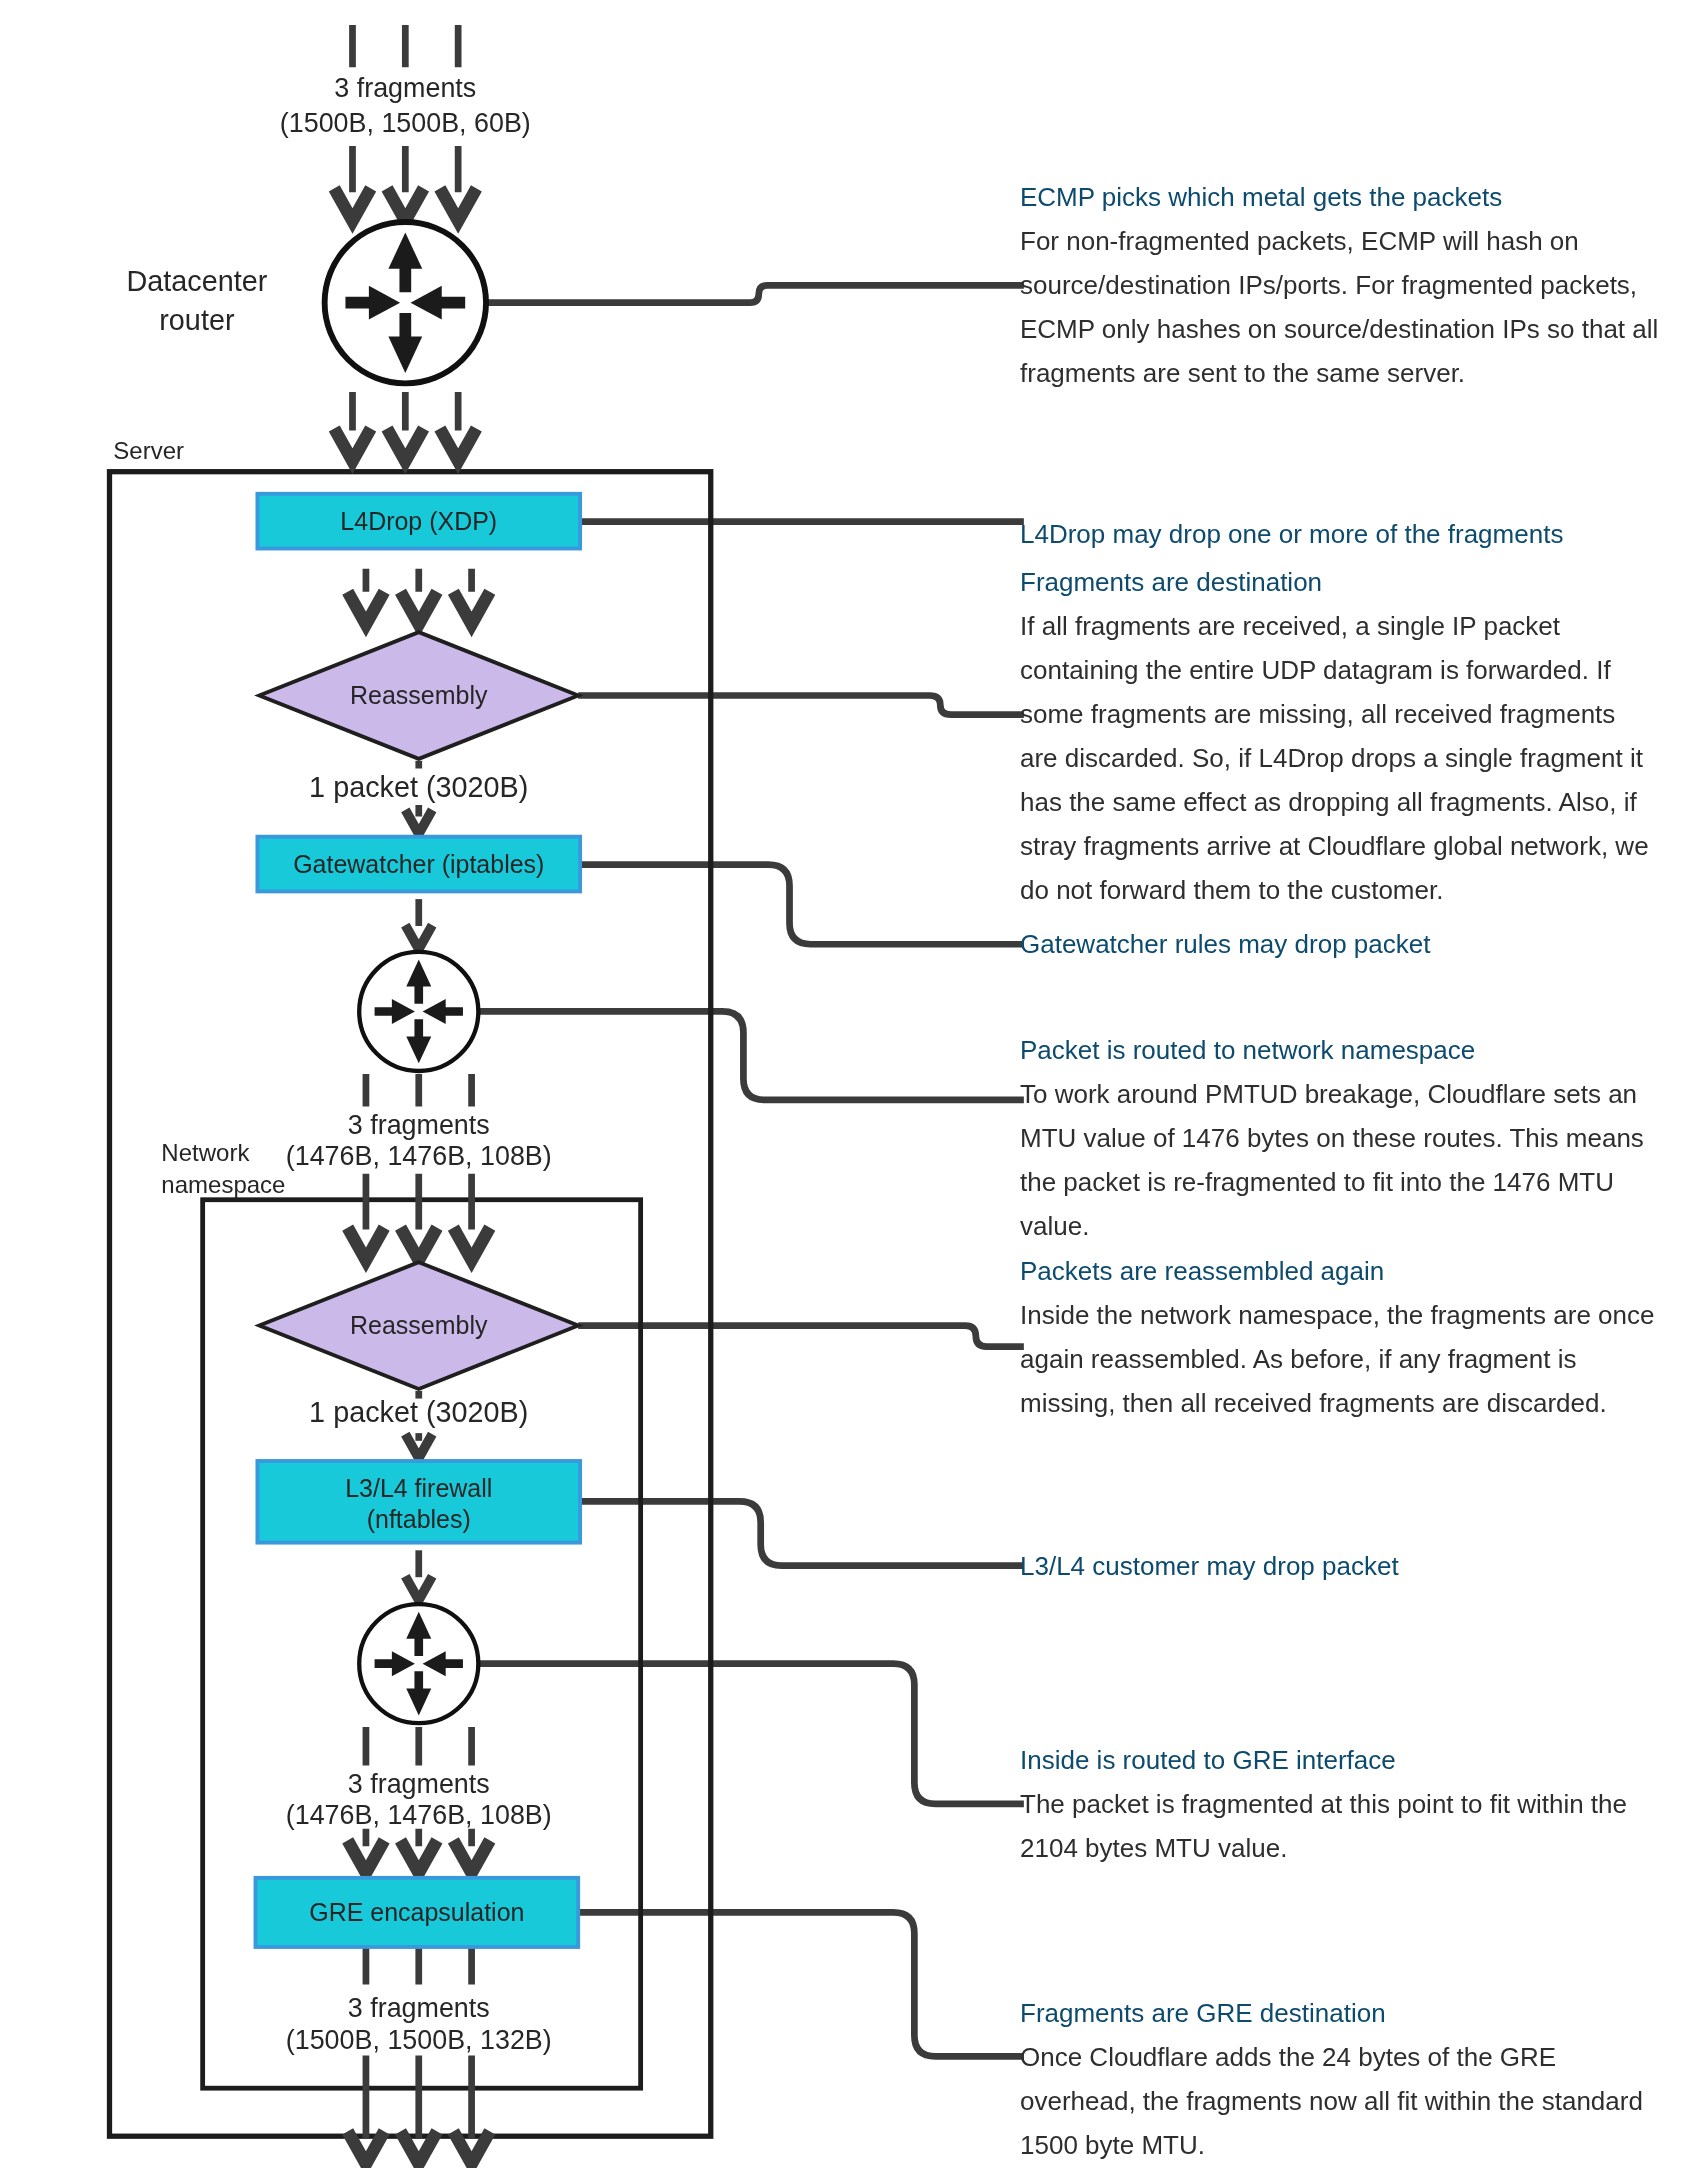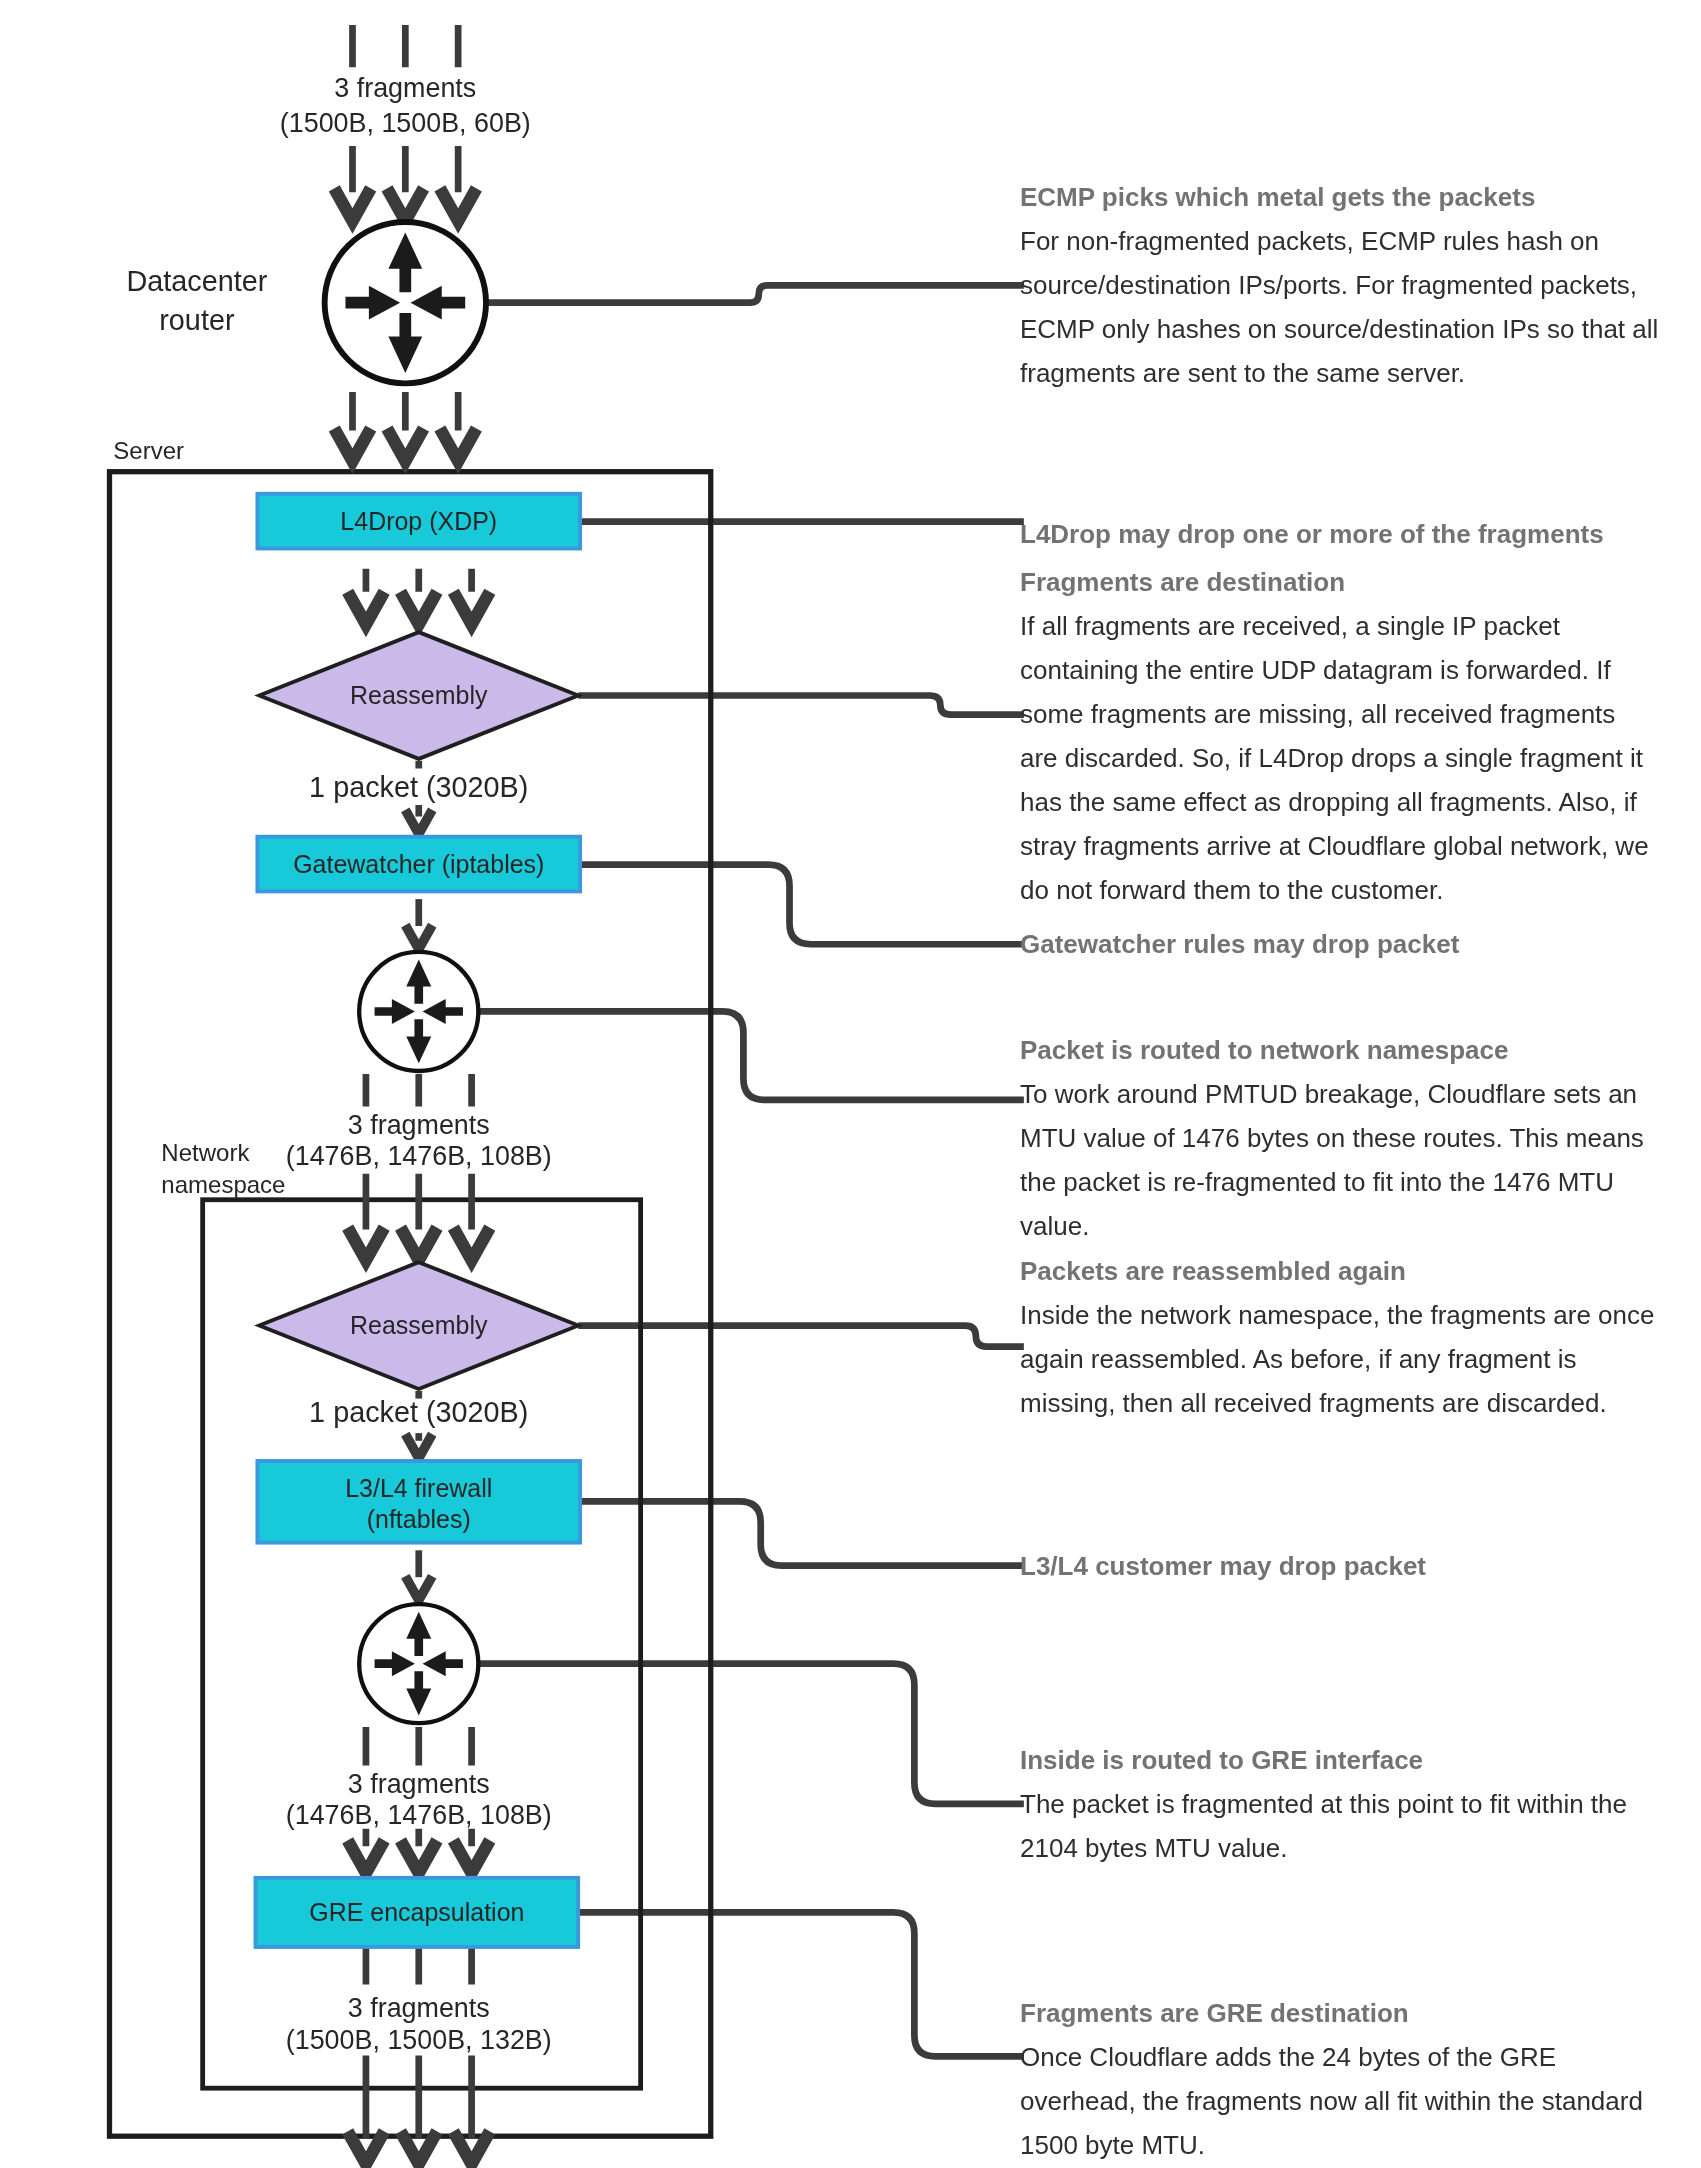--- a/index.html
+++ b/index.html
@@ -7,21 +7,21 @@
           font-family:"Liberation Sans", sans-serif;}
   svg.diagram{position:absolute;left:0;top:0;}
   svg.diagram text{fill:#262626;font-family:"Liberation Sans", sans-serif;}
   .node-label{font-size:26px;}
   .frag-label{font-size:28px;}
   .packet-label{font-size:30px;}
   .zone-label{font-size:25px;}
   .router-label{font-size:30px;}
   .ann{position:absolute;left:1020px;width:677px;color:#2e2e2e;
        font-size:26px;line-height:44px;}
-  .ann-title{font-weight:bold;color:#737373;}
+  .ann-title{font-weight:normal;color:#0c4a6e;}
   .ann-body{white-space:pre-line;}
 </style>
 </head>
 <body>
 
 <div class="canvas">
 
 <svg class="diagram" width="1701" height="2168" viewBox="0 0 1771 2257">
 
   <defs>
@@ -163,21 +163,21 @@
 
   <text class="frag-label" x="436" y="1867" text-anchor="middle">3 fragments</text>
   <text class="frag-label" x="436" y="1899" text-anchor="middle">(1476B, 1476B, 108B)</text>
 
   <text class="frag-label" x="436" y="2100" text-anchor="middle">3 fragments</text>
   <text class="frag-label" x="436" y="2133" text-anchor="middle">(1500B, 1500B, 132B)</text>
 </svg>
 
 <div class="ann" style="top:175px">
   <div class="ann-title">ECMP picks which metal gets the packets</div>
-  <div class="ann-body">For non-fragmented packets, ECMP rules hash on
+  <div class="ann-body">For non-fragmented packets, ECMP will hash on
 source/destination IPs/ports. For fragmented packets,
 ECMP only hashes on source/destination IPs so that all
 fragments are sent to the same server.</div>
 </div>
 <div class="ann" style="top:512px">
   <div class="ann-title">L4Drop may drop one or more of the fragments</div>
 </div>
 <div class="ann" style="top:560px">
   <div class="ann-title">Fragments are destination</div>
   <div class="ann-body">If all fragments are received, a single IP packet

